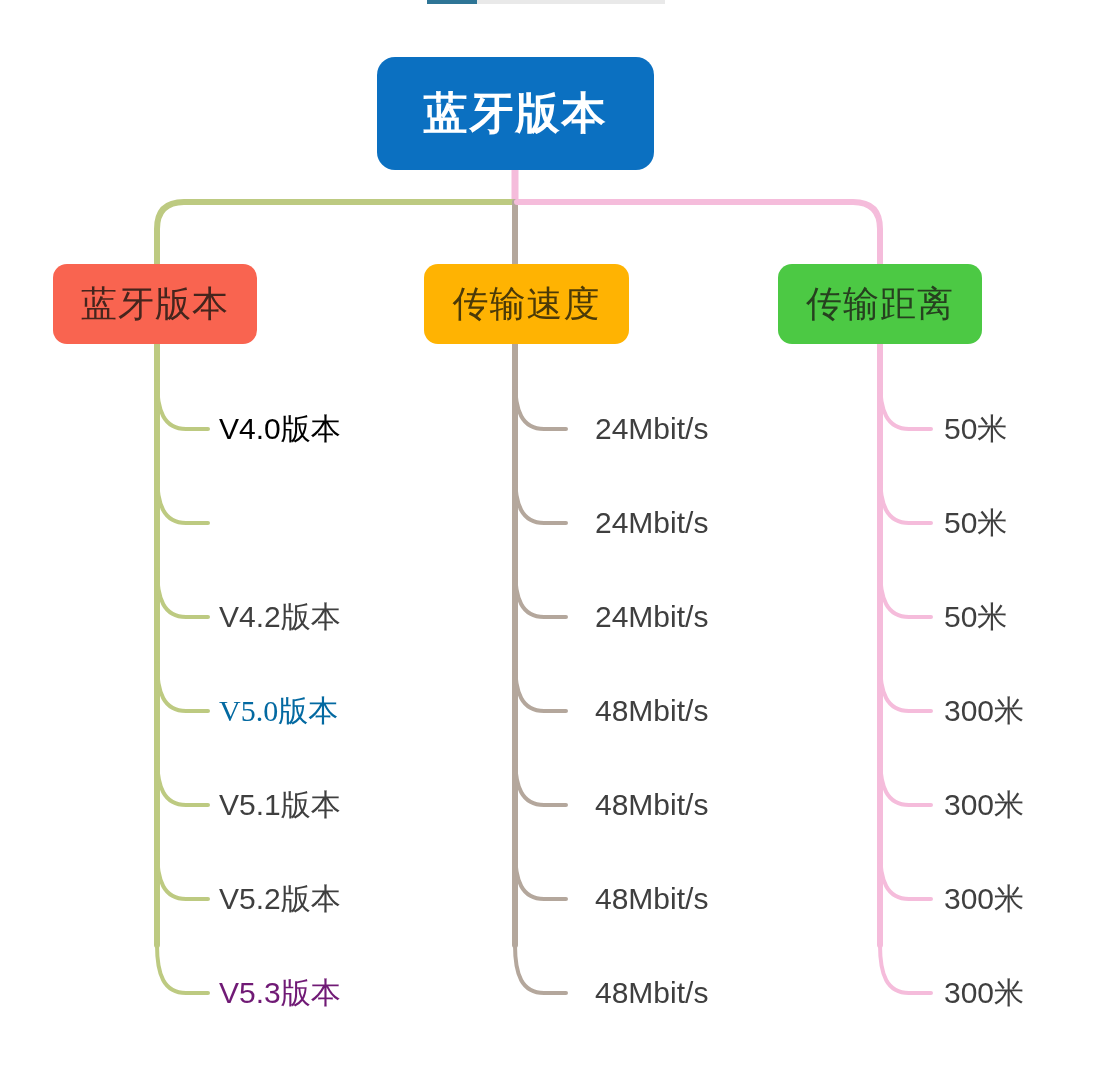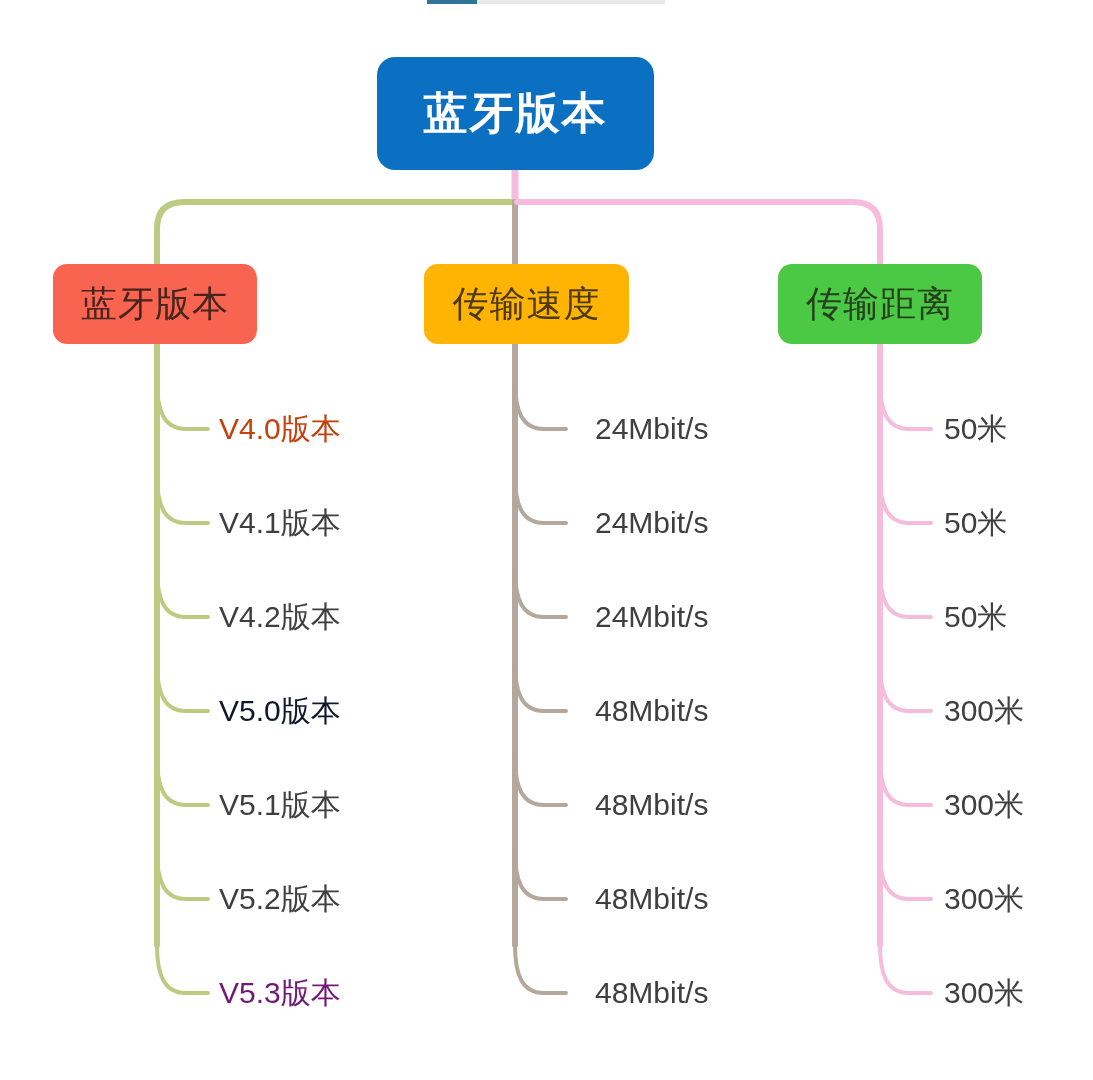--- a/index.html
+++ b/index.html
@@ -128,24 +128,23 @@
       <path class="curve" d="M880,945 C880,975 887,993 909,993 H931"></path>
     </g>
   </svg>
 
   <div class="node root" id="蓝牙版本" style="background: rgb(11, 112, 193); color: rgb(255, 255, 255);">蓝牙版本</div>
 
   <div class="node branch b0" style="background: rgb(249, 100, 80); color: rgb(69, 37, 29);">蓝牙版本</div>
   <div class="node branch b1" style="background: rgb(255, 179, 2); color: rgb(75, 58, 8);">传输速度</div>
   <div class="node branch b2" style="background: rgb(76, 201, 68); color: rgb(38, 64, 31);">传输距离</div>
 
-  <div class="leaf c0 r0" style="color: #c2410c;">V4.0版本</div>
-  <div class="leaf c0 r1" style="color: rgb(63, 63, 63);">V4.1版本</div>
+  <div class="leaf c0 r0" style="color: #000000;">V4.0版本</div>
   <div class="leaf c0 r2" style="color: rgb(63, 63, 63);">V4.2版本</div>
-  <div class="leaf c0 r3" style="color: #0f172a;">V5.0版本</div>
+  <div class="leaf c0 r3" style="color: #0369a1; font-family: Liberation Serif, serif;">V5.0版本</div>
   <div class="leaf c0 r4" style="color: rgb(63, 63, 63);">V5.1版本</div>
   <div class="leaf c0 r5" style="color: rgb(63, 63, 63);">V5.2版本</div>
   <div class="leaf c0 r6" style="color: #701a75;">V5.3版本</div>
 
   <div class="leaf c1 r0" style="color: rgb(63, 63, 63);">24Mbit/s</div>
   <div class="leaf c1 r1" style="color: rgb(63, 63, 63);">24Mbit/s</div>
   <div class="leaf c1 r2" style="color: rgb(63, 63, 63);">24Mbit/s</div>
   <div class="leaf c1 r3" style="color: rgb(63, 63, 63);">48Mbit/s</div>
   <div class="leaf c1 r4" style="color: rgb(63, 63, 63);">48Mbit/s</div>
   <div class="leaf c1 r5" style="color: rgb(63, 63, 63);">48Mbit/s</div>

